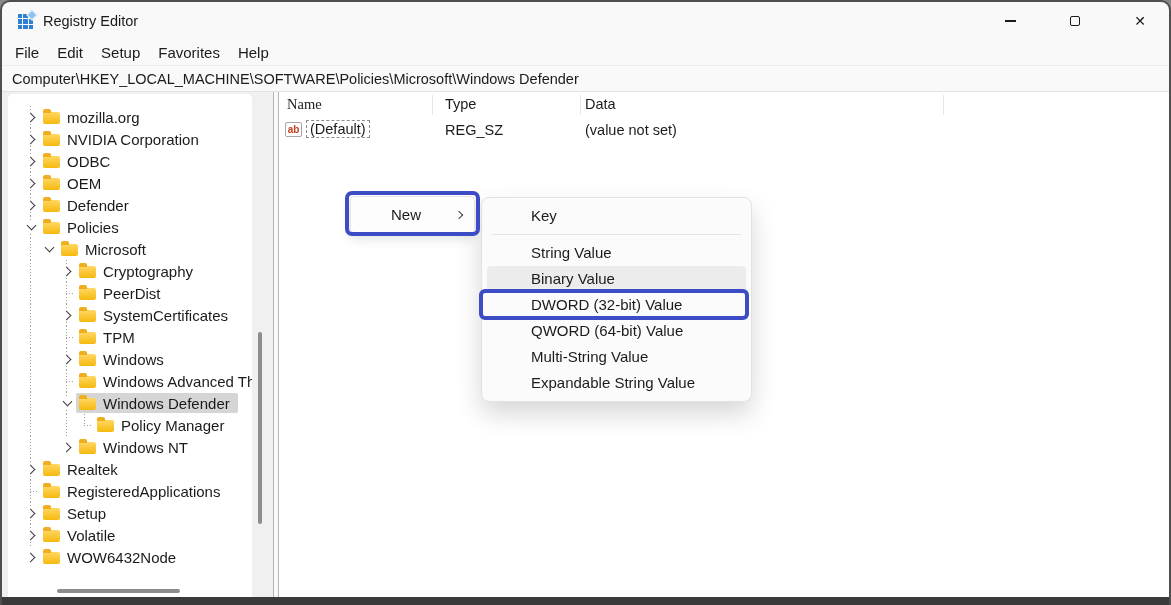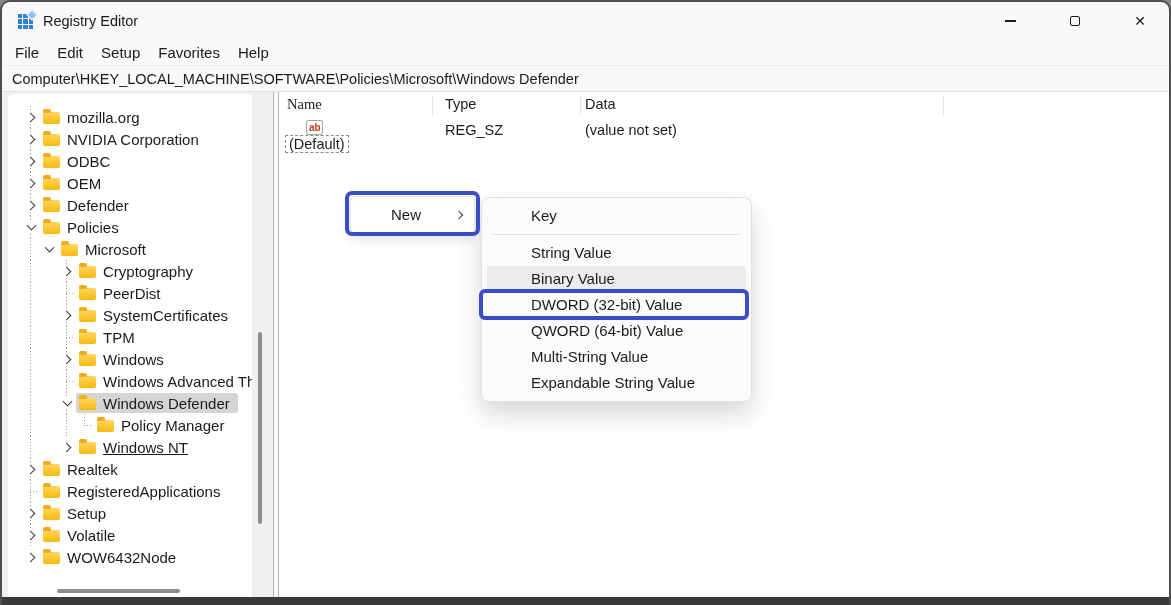--- a/index.html
+++ b/index.html
@@ -56,21 +56,21 @@
   .scroll-thumb { position:absolute; background:#8d8d8d; border-radius:2px; }
   .v-thumb { left:256px; top:240px; width:4px; height:192px; }
   .h-thumb { left:55px; top:497px; width:123px; height:4px; }
   .splitter { position:absolute; left:271px; top:0; bottom:0; width:6px; border-left:1px solid #b5b5b5; border-right:1px solid #b5b5b5; }
   .right-pane { position:absolute; left:277px; top:0; right:0; bottom:0; background:#fff; }
   .list-header { position:relative; height:26px; font-size:14.5px; }
   .col-label { position:absolute; top:4px; }
   .col-name { left:8px;font-family:Liberation Serif, serif; } .col-type { left:166px; } .col-data { left:306px; }
   .col-sep { position:absolute; top:3px; width:1px; height:20px; background:#e7e7e7; }
   .list-row { position:relative; height:24px; font-size:14.5px; }
-  .cell-name { position:absolute; left:6px; top:2px; display:flex; align-items:center;flex-direction:column; }
+  .cell-name { position:absolute; left:6px; top:2px; display:flex; align-items:center; }
   .ab-icon { width:17px; height:15px; margin-right:4px; background:#fff; border:1px solid #a6a6a6; border-radius:2px;
     color:#c43e1c; font-size:10px; font-weight:bold; display:flex; align-items:center; justify-content:center; }
   .default-text { border:1px dashed #8c8c8c; padding:0 3px; }
   .cell-type { position:absolute; left:166px; top:4px; }
   .cell-data { position:absolute; left:306px; top:4px; }
   
   .ctx-new { position:absolute; left:348px; top:194px; width:125px; height:37px; z-index:5;
     background:#fdfdfd; border:1px solid #e4e4e4; border-radius:4px;
     box-shadow:0 6px 12px rgba(0,0,0,.12); display:flex; align-items:center; }
   .ctx-new-item { flex:1; display:flex; align-items:center; padding:0 12px 0 40px; }
@@ -294,21 +294,21 @@
           <div class="tree-row">
             <div class="tcell line"></div>
             <div class="tcell"></div>
             <div class="tcell expander">
               <div class="chev-mask">
                 <div class="chev collapsed"></div>
               </div>
             </div>
             <div class="row-body">
               <div class="folder"></div>
-              <div style="display: inline; text-decoration: underline;">Windows NT</div>
+              <div style="display: inline;">Windows NT</div>
             </div>
           </div>
           <div class="tree-row">
             <div class="tcell expander line">
               <div class="chev-mask">
                 <div class="chev collapsed"></div>
               </div>
             </div>
             <div class="row-body">
               <div class="folder"></div>

